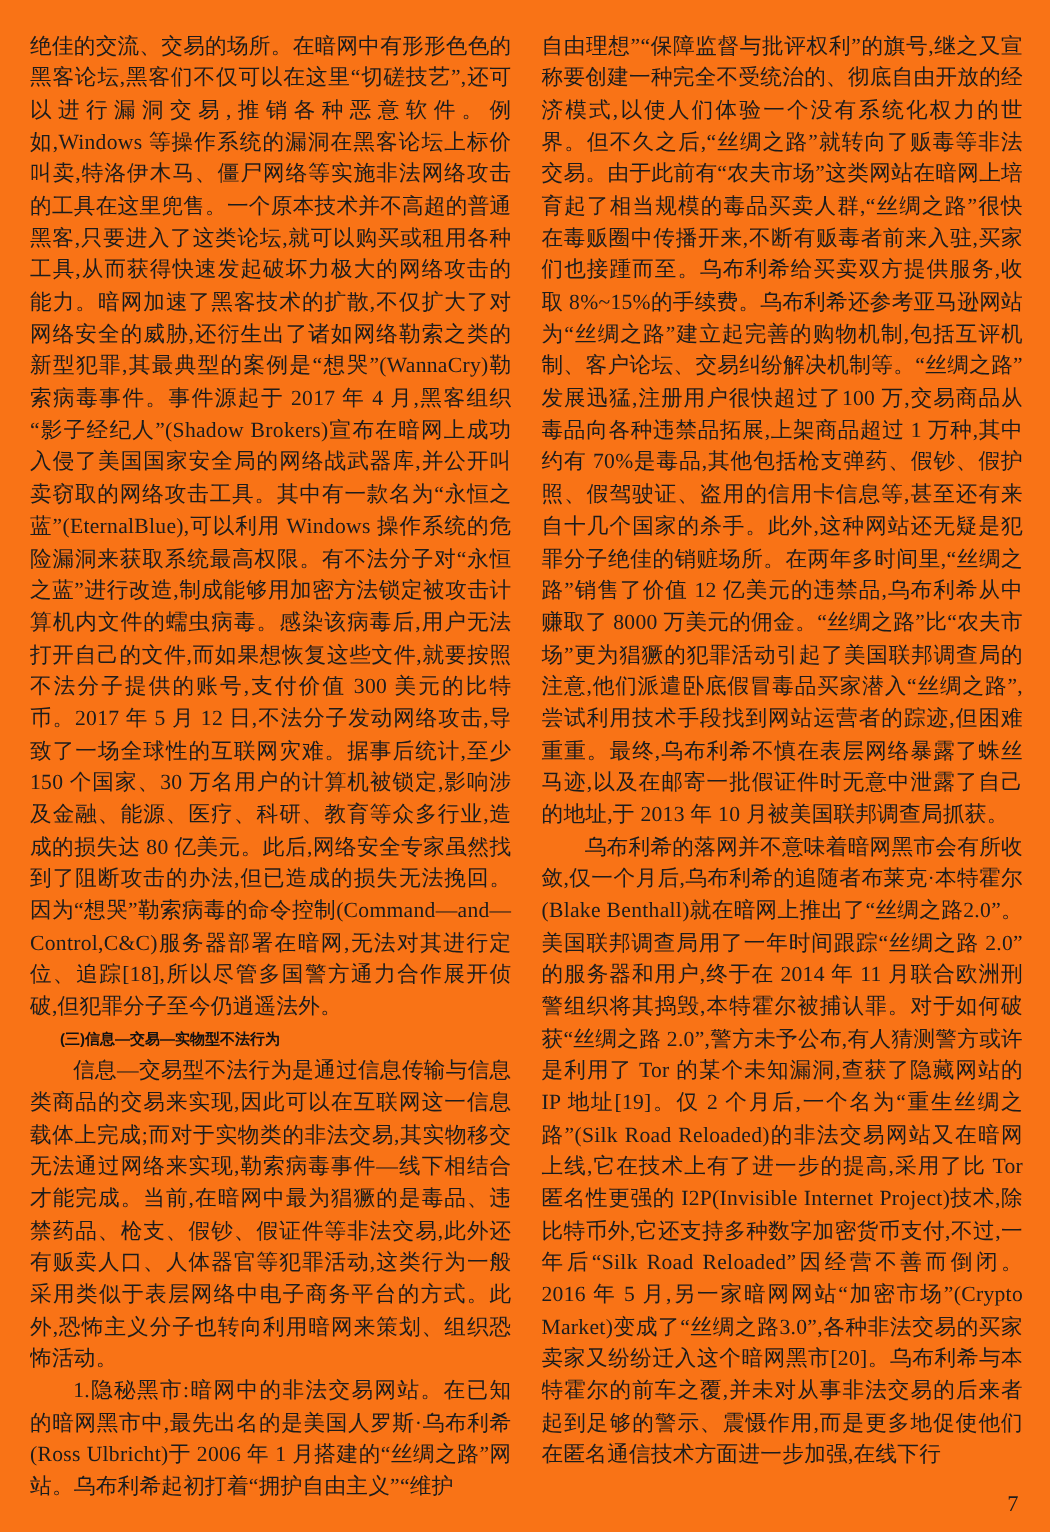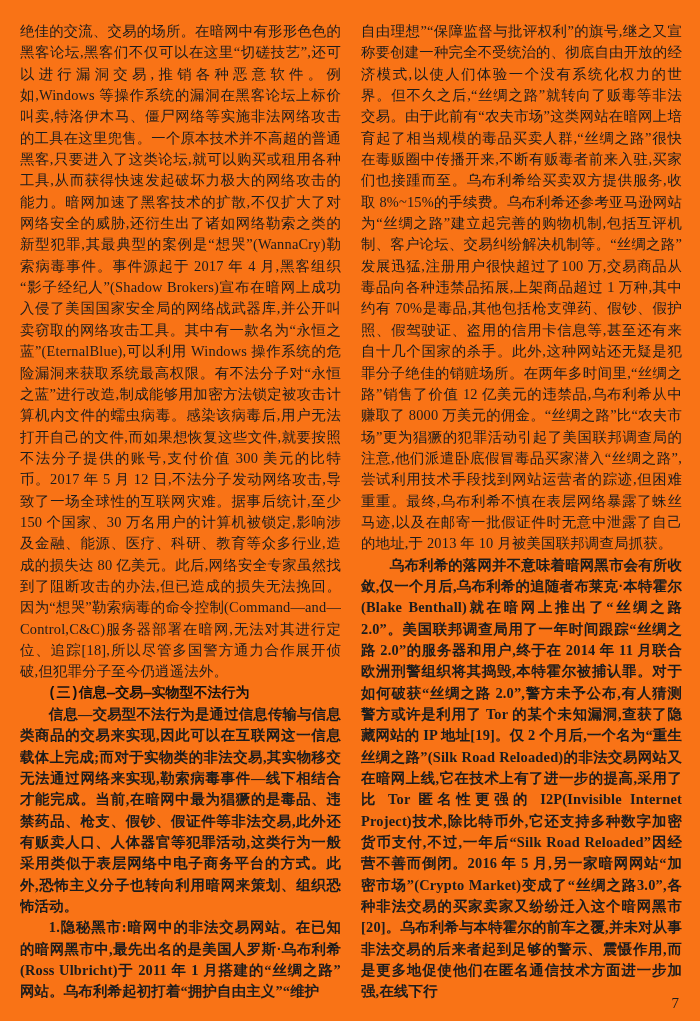--- a/index.html
+++ b/index.html
@@ -31,32 +31,31 @@
   }
   .col p {
     margin: 0;
     font-size: 14.4px;
     line-height: 21.35px;
     text-align: justify;
     letter-spacing: 0.2px;
   }
   .col p.indent {
     text-indent: 2em;
-    font-weight: bold;
   }
   .col p.no-indent {
     text-indent: 0;
   }
   h3.section-heading {
     margin: 0;
-    font-size: 14px;
+    font-size: 10px;
     line-height: 21.35px;
     font-weight: bold;
     text-indent: 2em;
-    font-family: Liberation Mono, monospace;
+    font-family: Liberation Sans, sans-serif;
     color: #111111;
   }
   .page-number {
     position: absolute;
     right: 21px;
     bottom: 10px;
     font-size: 15px;
     line-height: 1;
     color: #1c1c1c;
   }
@@ -64,21 +63,21 @@
 </head>
 <body>
 
 <div class="page">
   <div class="columns">
 
     <div class="col">
       <p class="no-indent">绝佳的交流、交易的场所。在暗网中有形形色色的黑客论坛,黑客们不仅可以在这里“切磋技艺”,还可以进行漏洞交易,推销各种恶意软件。例如,Windows 等操作系统的漏洞在黑客论坛上标价叫卖,特洛伊木马、僵尸网络等实施非法网络攻击的工具在这里兜售。一个原本技术并不高超的普通黑客,只要进入了这类论坛,就可以购买或租用各种工具,从而获得快速发起破坏力极大的网络攻击的能力。暗网加速了黑客技术的扩散,不仅扩大了对网络安全的威胁,还衍生出了诸如网络勒索之类的新型犯罪,其最典型的案例是“想哭”(WannaCry)勒索病毒事件。事件源起于 2017 年 4 月,黑客组织“影子经纪人”(Shadow Brokers)宣布在暗网上成功入侵了美国国家安全局的网络战武器库,并公开叫卖窃取的网络攻击工具。其中有一款名为“永恒之蓝”(EternalBlue),可以利用 Windows 操作系统的危险漏洞来获取系统最高权限。有不法分子对“永恒之蓝”进行改造,制成能够用加密方法锁定被攻击计算机内文件的蠕虫病毒。感染该病毒后,用户无法打开自己的文件,而如果想恢复这些文件,就要按照不法分子提供的账号,支付价值 300 美元的比特币。2017 年 5 月 12 日,不法分子发动网络攻击,导致了一场全球性的互联网灾难。据事后统计,至少 150 个国家、30 万名用户的计算机被锁定,影响涉及金融、能源、医疗、科研、教育等众多行业,造成的损失达 80 亿美元。此后,网络安全专家虽然找到了阻断攻击的办法,但已造成的损失无法挽回。因为“想哭”勒索病毒的命令控制(Command—and—Control,C&amp;C)服务器部署在暗网,无法对其进行定位、追踪[18],所以尽管多国警方通力合作展开侦破,但犯罪分子至今仍逍遥法外。</p>
       <h3 class="section-heading">(三)信息—交易—实物型不法行为</h3>
       <p class="indent">信息—交易型不法行为是通过信息传输与信息类商品的交易来实现,因此可以在互联网这一信息载体上完成;而对于实物类的非法交易,其实物移交无法通过网络来实现,勒索病毒事件—线下相结合才能完成。当前,在暗网中最为猖獗的是毒品、违禁药品、枪支、假钞、假证件等非法交易,此外还有贩卖人口、人体器官等犯罪活动,这类行为一般采用类似于表层网络中电子商务平台的方式。此外,恐怖主义分子也转向利用暗网来策划、组织恐怖活动。</p>
-      <p class="indent">1.隐秘黑市:暗网中的非法交易网站。在已知的暗网黑市中,最先出名的是美国人罗斯·乌布利希(Ross Ulbricht)于 2011 年 1 月搭建的“丝绸之路”网站。乌布利希起初打着“拥护自由主义”“维护</p>
+      <p class="indent">1.隐秘黑市:暗网中的非法交易网站。在已知的暗网黑市中,最先出名的是美国人罗斯·乌布利希(Ross Ulbricht)于 2006 年 1 月搭建的“丝绸之路”网站。乌布利希起初打着“拥护自由主义”“维护</p>
     </div>
 
     <div class="col">
       <p class="no-indent">自由理想”“保障监督与批评权利”的旗号,继之又宣称要创建一种完全不受统治的、彻底自由开放的经济模式,以使人们体验一个没有系统化权力的世界。但不久之后,“丝绸之路”就转向了贩毒等非法交易。由于此前有“农夫市场”这类网站在暗网上培育起了相当规模的毒品买卖人群,“丝绸之路”很快在毒贩圈中传播开来,不断有贩毒者前来入驻,买家们也接踵而至。乌布利希给买卖双方提供服务,收取 8%~15%的手续费。乌布利希还参考亚马逊网站为“丝绸之路”建立起完善的购物机制,包括互评机制、客户论坛、交易纠纷解决机制等。“丝绸之路”发展迅猛,注册用户很快超过了100 万,交易商品从毒品向各种违禁品拓展,上架商品超过 1 万种,其中约有 70%是毒品,其他包括枪支弹药、假钞、假护照、假驾驶证、盗用的信用卡信息等,甚至还有来自十几个国家的杀手。此外,这种网站还无疑是犯罪分子绝佳的销赃场所。在两年多时间里,“丝绸之路”销售了价值 12 亿美元的违禁品,乌布利希从中赚取了 8000 万美元的佣金。“丝绸之路”比“农夫市场”更为猖獗的犯罪活动引起了美国联邦调查局的注意,他们派遣卧底假冒毒品买家潜入“丝绸之路”,尝试利用技术手段找到网站运营者的踪迹,但困难重重。最终,乌布利希不慎在表层网络暴露了蛛丝马迹,以及在邮寄一批假证件时无意中泄露了自己的地址,于 2013 年 10 月被美国联邦调查局抓获。</p>
       <p class="indent">乌布利希的落网并不意味着暗网黑市会有所收敛,仅一个月后,乌布利希的追随者布莱克·本特霍尔(Blake Benthall)就在暗网上推出了“丝绸之路2.0”。美国联邦调查局用了一年时间跟踪“丝绸之路 2.0”的服务器和用户,终于在 2014 年 11 月联合欧洲刑警组织将其捣毁,本特霍尔被捕认罪。对于如何破获“丝绸之路 2.0”,警方未予公布,有人猜测警方或许是利用了 Tor 的某个未知漏洞,查获了隐藏网站的 IP 地址[19]。仅 2 个月后,一个名为“重生丝绸之路”(Silk Road Reloaded)的非法交易网站又在暗网上线,它在技术上有了进一步的提高,采用了比 Tor 匿名性更强的 I2P(Invisible Internet Project)技术,除比特币外,它还支持多种数字加密货币支付,不过,一年后“Silk Road Reloaded”因经营不善而倒闭。2016 年 5 月,另一家暗网网站“加密市场”(Crypto Market)变成了“丝绸之路3.0”,各种非法交易的买家卖家又纷纷迁入这个暗网黑市[20]。乌布利希与本特霍尔的前车之覆,并未对从事非法交易的后来者起到足够的警示、震慑作用,而是更多地促使他们在匿名通信技术方面进一步加强,在线下行</p>
     </div>
 
   </div>
 
   <div class="page-number">7</div>

